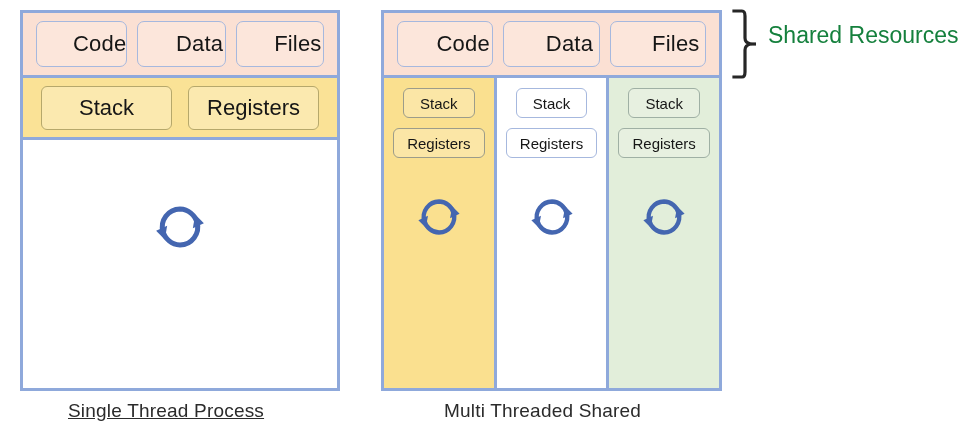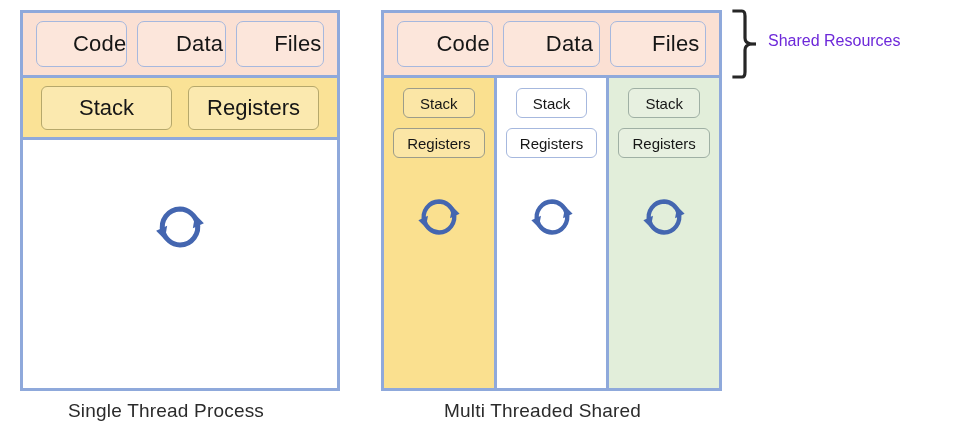--- a/index.html
+++ b/index.html
@@ -168,23 +168,23 @@
     position: absolute;
     left: 728px;
     top: 8px;
     width: 28px;
     height: 72px;
     line-height: 0;
   }
   .shared-label {
     position: absolute;
     left: 768px;
-    top: 32px;
-    font-size: 16px;
-    color: #6d28d9;
+    top: 22px;
+    font-size: 23px;
+    color: #15803d;
     white-space: nowrap;
   }
 </style>
 </head>
 <body>
 
 <div class="process-frame" style="left:20px; top:10px; width:320px; height:381px;">
 
   <div class="shared-band">
     <div class="res-chip">Code</div>
@@ -204,21 +204,21 @@
           <path d="M 12 34 A 18 18 0 0 1 29 11 A 18 18 0 0 1 46 25"></path>
           <path d="M 46 24 A 18 18 0 0 1 29 47 A 18 18 0 0 1 12 33"></path>
         </g>
         <polygon points="46,17 53,27 39,27" fill="#4466B0" transform="rotate(100 46 24)"></polygon>
         <polygon points="12,41 5,31 19,31" fill="#4466B0" transform="rotate(100 12 34)"></polygon>
       </svg>
     </span>
   </div>
 </div>
 
-<div class="caption" style="left:68px; top:400px;">Single Thread Process</div>
+<div class="caption" style="left:68px; top:400px;text-decoration:underline;">Single Thread Process</div>
 
 <div class="process-frame" style="left:381px; top:10px; width:341px; height:381px;">
 
   <div class="shared-band">
     <div class="res-chip">Code</div>
     <div class="res-chip">Data</div>
     <div class="res-chip">Files</div>
   </div>
 
   <div class="thread-cols">

